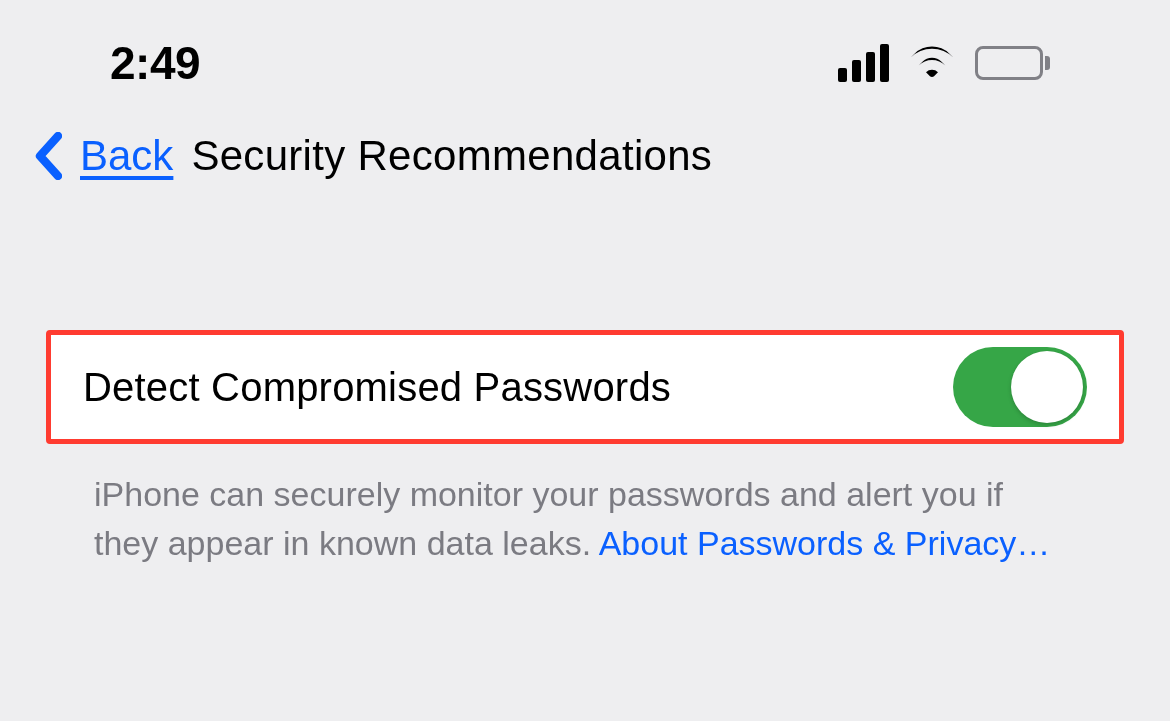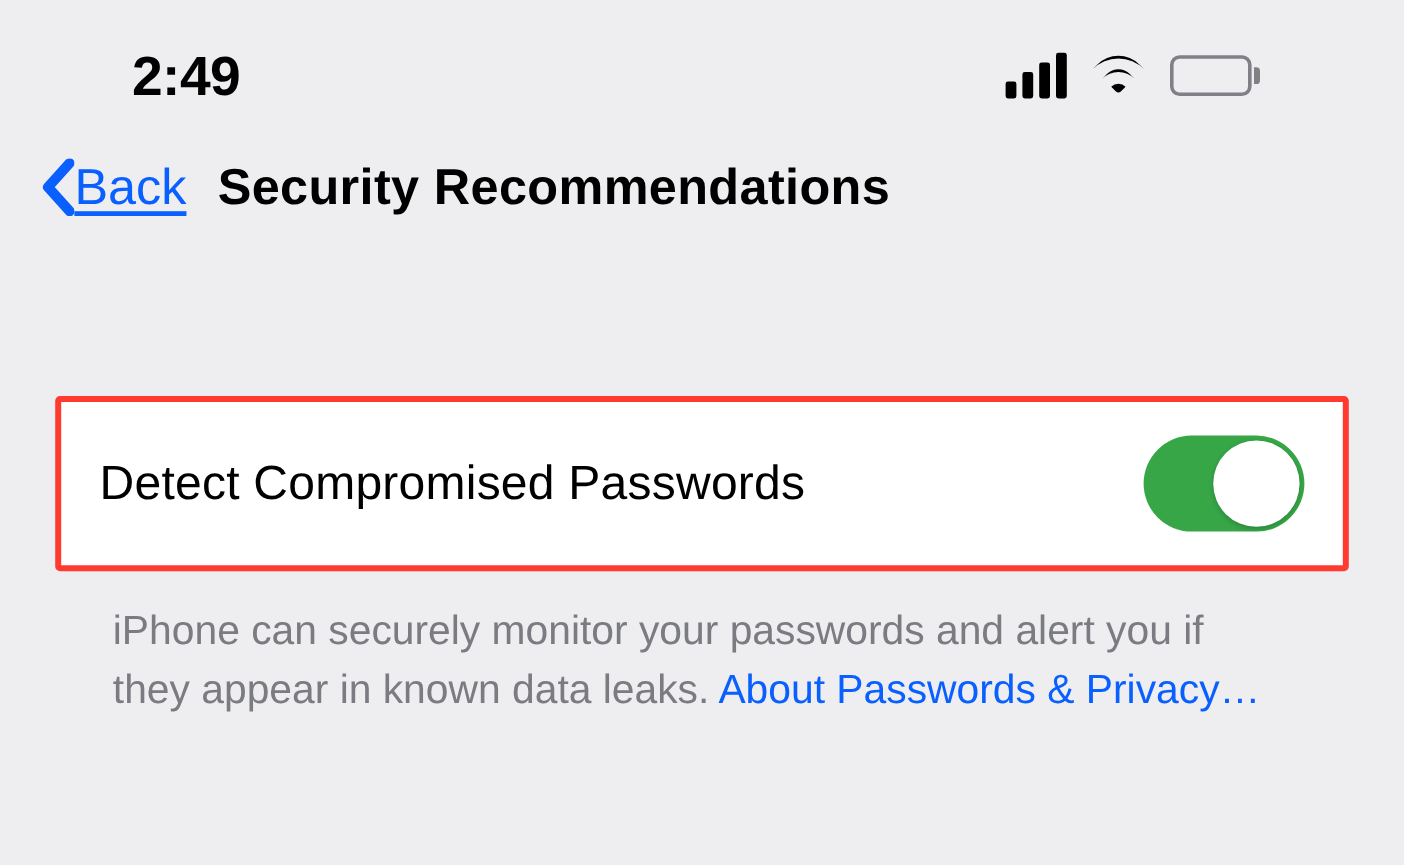--- a/index.html
+++ b/index.html
@@ -26,36 +26,36 @@
 
   .batt{display:flex;align-items:center;gap:0}
   .batt-body{
     width:68px;height:34px;border:3px solid #808086;border-radius:8px;padding:3px;position:relative;
   }
   .batt-fill{height:100%;width:14%;background:#ff3b30;border-radius:3px}
   .batt-cap{width:5px;height:14px;background:#808086;border-radius:0 3px 3px 0;margin-left:2px}
 
   
   .nav{
-    display:flex;align-items:flex-end;
+    display:flex;align-items:flex-end;gap:18px;
     padding:22px 34px 20px 34px;
   }
   .chevron-left svg{display:block}
   .back-link{
     color:#0a60ff;font-size:42px;font-weight:400;text-decoration:underline;
     text-underline-offset:6px;cursor:pointer;
   }
-  .nav-title{font-size:42px;font-weight:700;margin-left:26px;letter-spacing:.3px}
+  .nav-title{font-size:42px;font-weight:400;letter-spacing:.3px}
 
   
   .content{padding:130px 46px 0 46px}
   .row{
     background:#fff;border:5px solid #ff3b30;border-radius:4px;
     display:flex;align-items:center;justify-content:space-between;
-    padding:28px 32px;
+    padding:12px 32px;
   }
   .row-label{font-size:40px;font-weight:400;letter-spacing:.2px}
 
   .toggle{
     width:134px;height:80px;border-radius:44px;background:#36a647;position:relative;cursor:pointer;
   }
   .toggle .knob{
     position:absolute;width:72px;height:72px;border-radius:50%;
     background:#fff;top:4px;right:4px;
     box-shadow:0 2px 4px rgba(0,0,0,.18),0 0 0 .5px rgba(0,0,0,.04);

